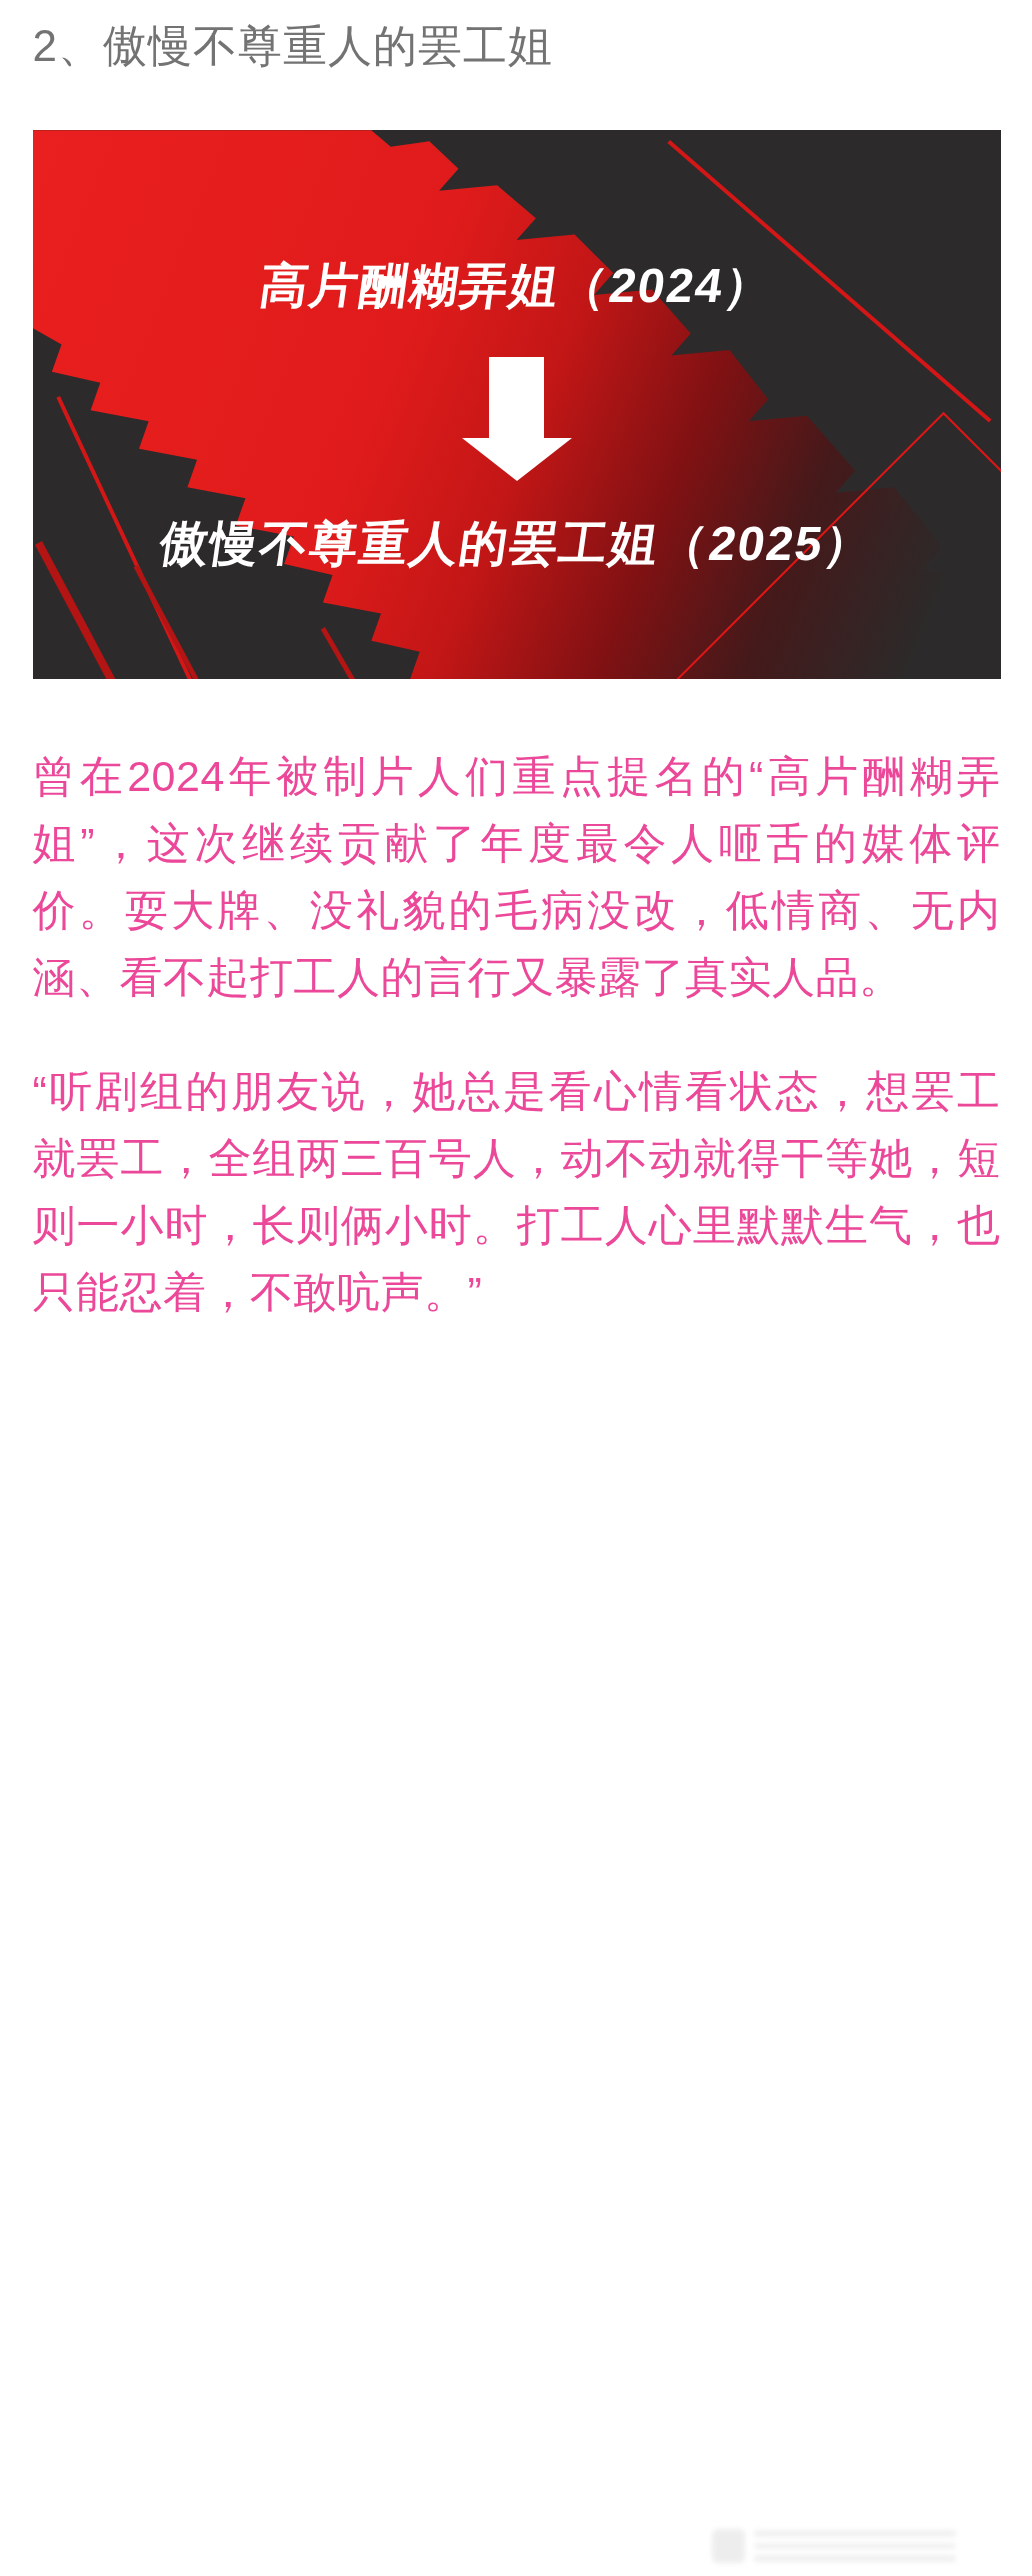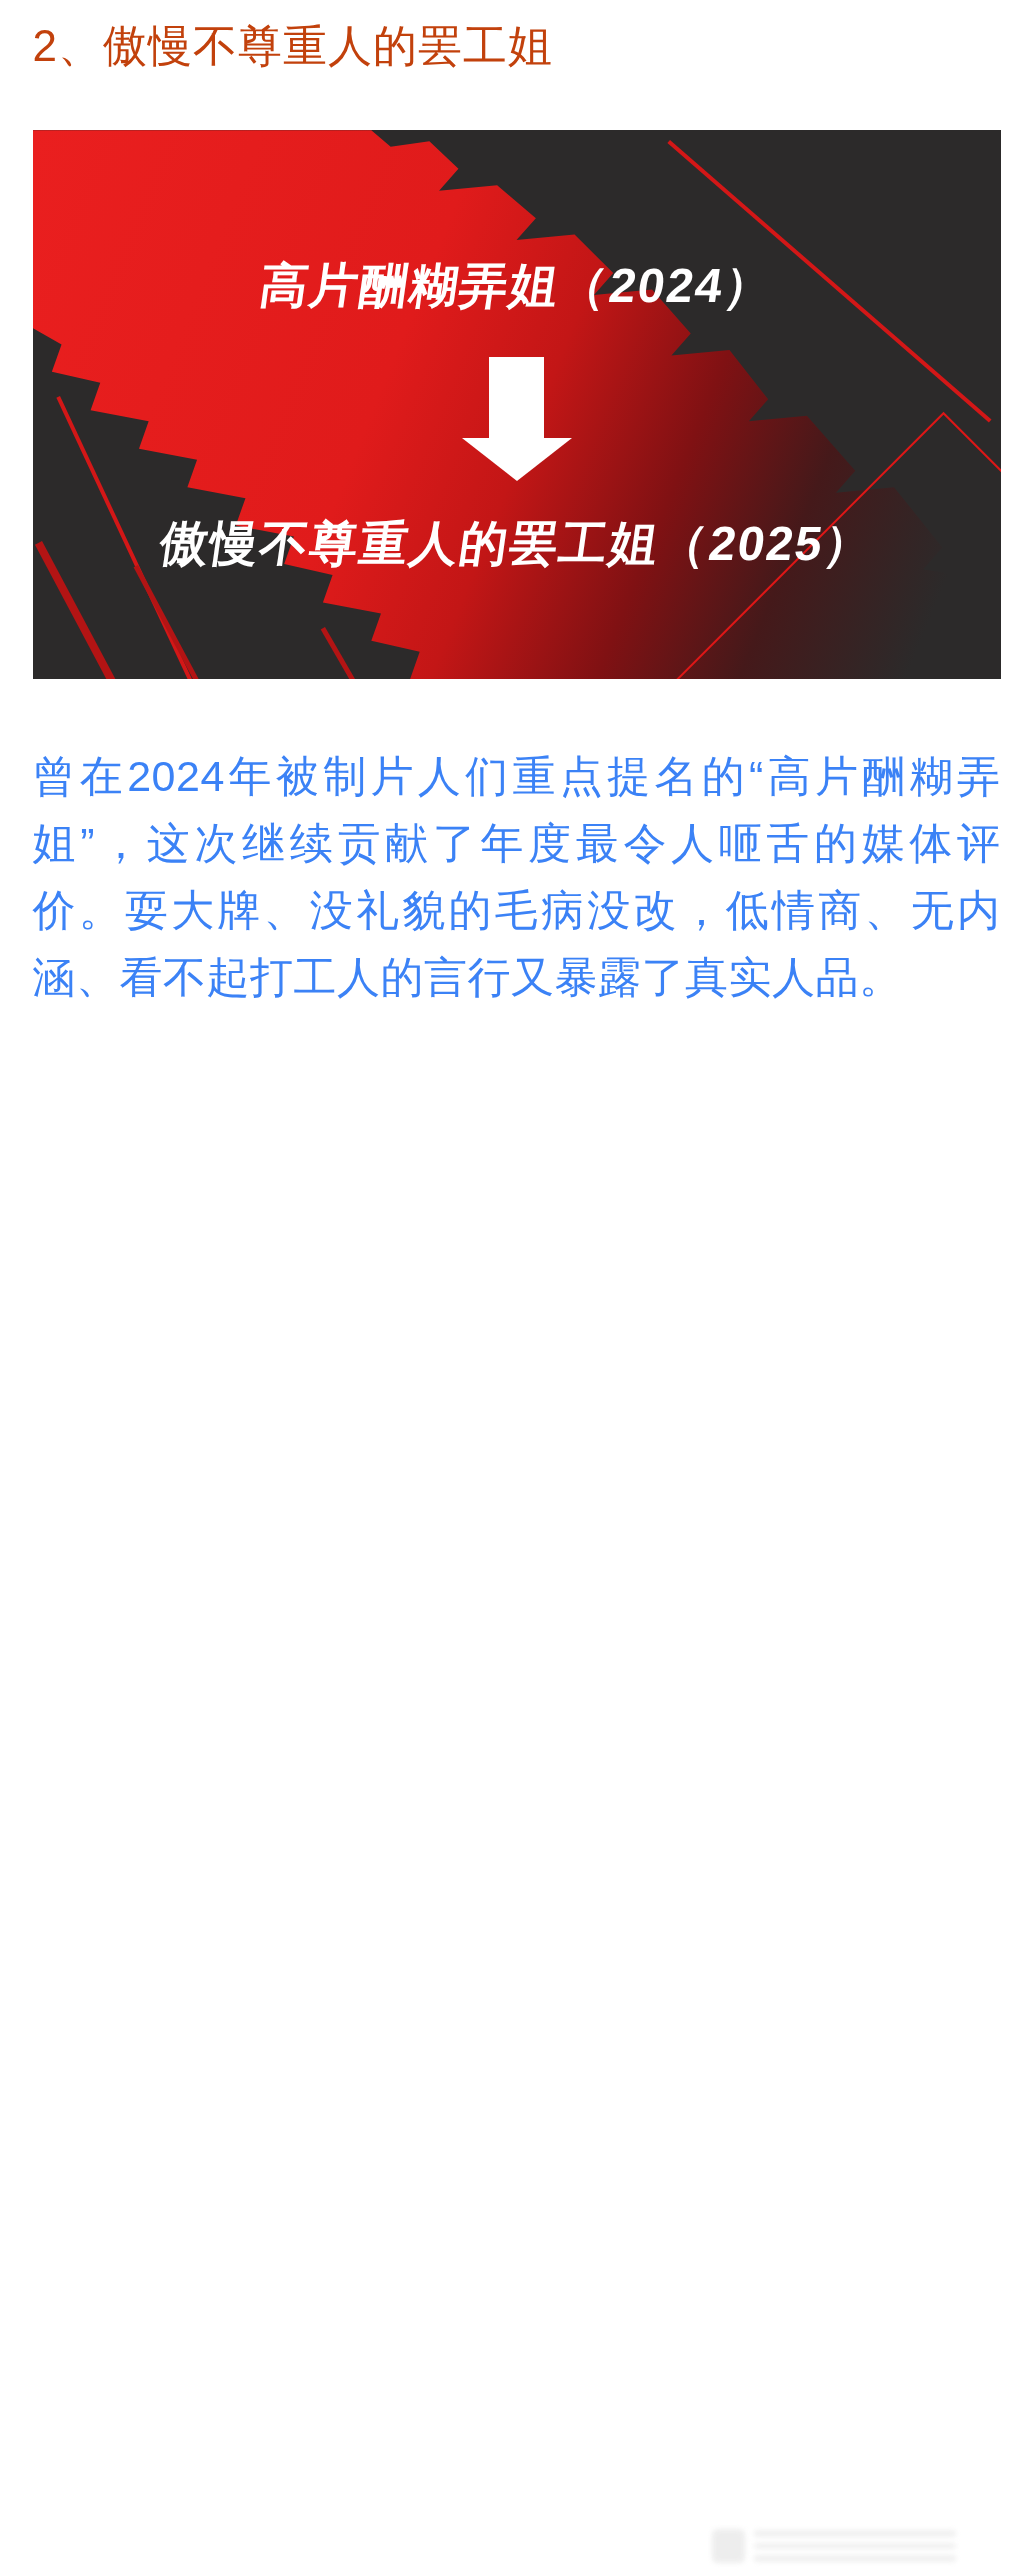--- a/index.html
+++ b/index.html
@@ -11,21 +11,21 @@
     padding: 0 32.5px;
     position: relative;
     overflow: hidden;
     font-family: "Liberation Sans", "DejaVu Sans", sans-serif;
   }
 
   .heading {
     font-size: 44px;
     line-height: 59px;
     font-weight: 500;
-    color: #c2410c;
+    color: #737373;
     letter-spacing: 1px;
     margin: 16.3px 0 0 0;
   }
 
   
   .banner {
     position: relative;
     width: 968px;
     height: 549px;
     margin-top: 55px;
@@ -105,21 +105,21 @@
     border-right: 55px solid transparent;
     border-top: 43px solid #ffffff;
   }
 
   
   .article { margin-top: 64px; }
   .article p {
     font-size: 43px;
     line-height: 67px;
     letter-spacing: 0.5px;
-    color: #3b82f6;
+    color: #ec4899;
     text-align: justify;
     margin: 0 0 47px 0;
   }
 
   
   .watermark {
     position: absolute;
     left: 712px;
     top: 2526px;
     width: 244px;
@@ -153,20 +153,21 @@
   <div class="banner-text banner-t1">高片酬糊弄姐（2024）</div>
   <div>
     <div class="arrow-shaft"></div>
     <div class="arrow-head"></div>
   </div>
   <div class="banner-text banner-t2">傲慢不尊重人的罢工姐（2025）</div>
 </figure>
 
 <div class="article">
   <p>曾在2024年被制片人们重点提名的“高片酬糊弄姐”，这次继续贡献了年度最令人咂舌的媒体评价。耍大牌、没礼貌的毛病没改，低情商、无内涵、看不起打工人的言行又暴露了真实人品。</p>
+  <p>“听剧组的朋友说，她总是看心情看状态，想罢工就罢工，全组两三百号人，动不动就得干等她，短则一小时，长则俩小时。打工人心里默默生气，也只能忍着，不敢吭声。”</p>
 </div>
 
 <div class="watermark">
   <div class="wm-blob"></div>
   <div class="wm-bars">
     <div></div>
       <div></div>
       <div></div>
   </div>
 </div>

